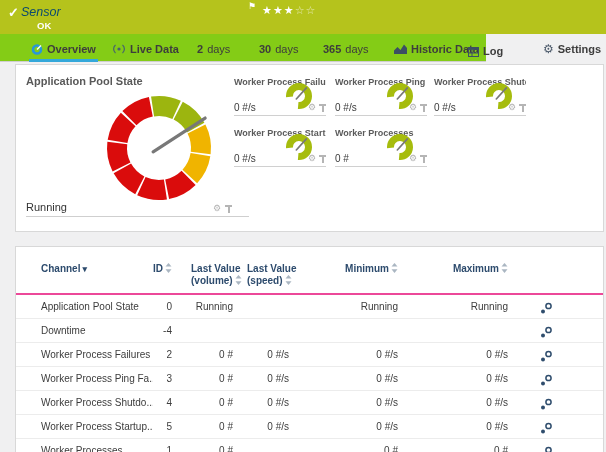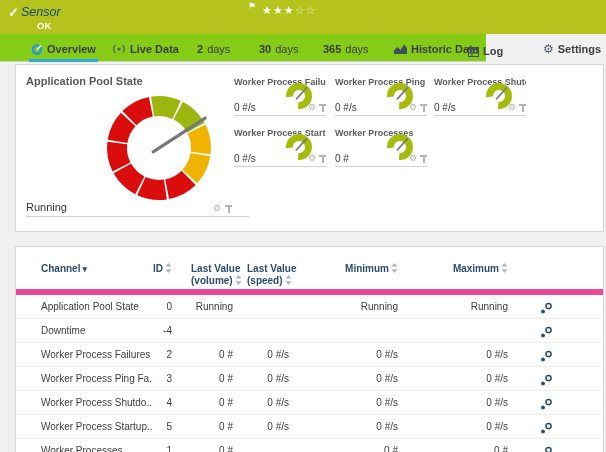--- a/index.html
+++ b/index.html
@@ -48,21 +48,21 @@
   .tile-value{position:absolute;left:0;top:25px;font-size:10px;color:#3a3a3a;white-space:nowrap;}
   .tile-icons{position:absolute;right:0;top:26px;display:flex;gap:3px;align-items:center;}
   .tile-underline{position:absolute;left:0;top:38px;width:92px;height:1px;background:#d0d0d0;}
   .mini-gear{font-size:9px;color:#b3b3b3;line-height:1;}
   .pin{display:inline-block;width:7px;height:8px;position:relative;}
   .pin::before{content:"";position:absolute;left:0;top:0;width:7px;height:2px;background:#b5b5b5;}
   .pin::after{content:"";position:absolute;left:3px;top:2px;width:2px;height:6px;background:#b5b5b5;}
 
   
   .table-panel{position:absolute;left:15px;top:246px;width:589px;height:210px;background:#fff;border:1px solid #d8d8d8;box-sizing:border-box;}
-  .thead{position:absolute;left:0;top:0;width:100%;height:48px;border-bottom:6px solid #ec4899;box-sizing:border-box;}
+  .thead{position:absolute;left:0;top:0;width:100%;height:48px;border-bottom:2px solid #ec4899;box-sizing:border-box;}
   .hcell{position:absolute;font-size:10px;font-weight:bold;color:#2d4b6d;line-height:12px;cursor:pointer;}
   .h-channel{left:25px;top:16px;}
   .h-id{left:100px;top:16px;width:56px;text-align:right;}
   .h-vol{left:175px;top:16px;width:54px;}
   .h-speed{left:231px;top:16px;width:54px;}
   .h-min{left:290px;top:16px;width:92px;text-align:right;}
   .h-max{left:400px;top:16px;width:92px;text-align:right;}
   .sort-svg{vertical-align:-1px;margin-left:2px;}
   .desc-arrow{color:#2d4b6d;font-size:9px;margin-left:2px;}
 

